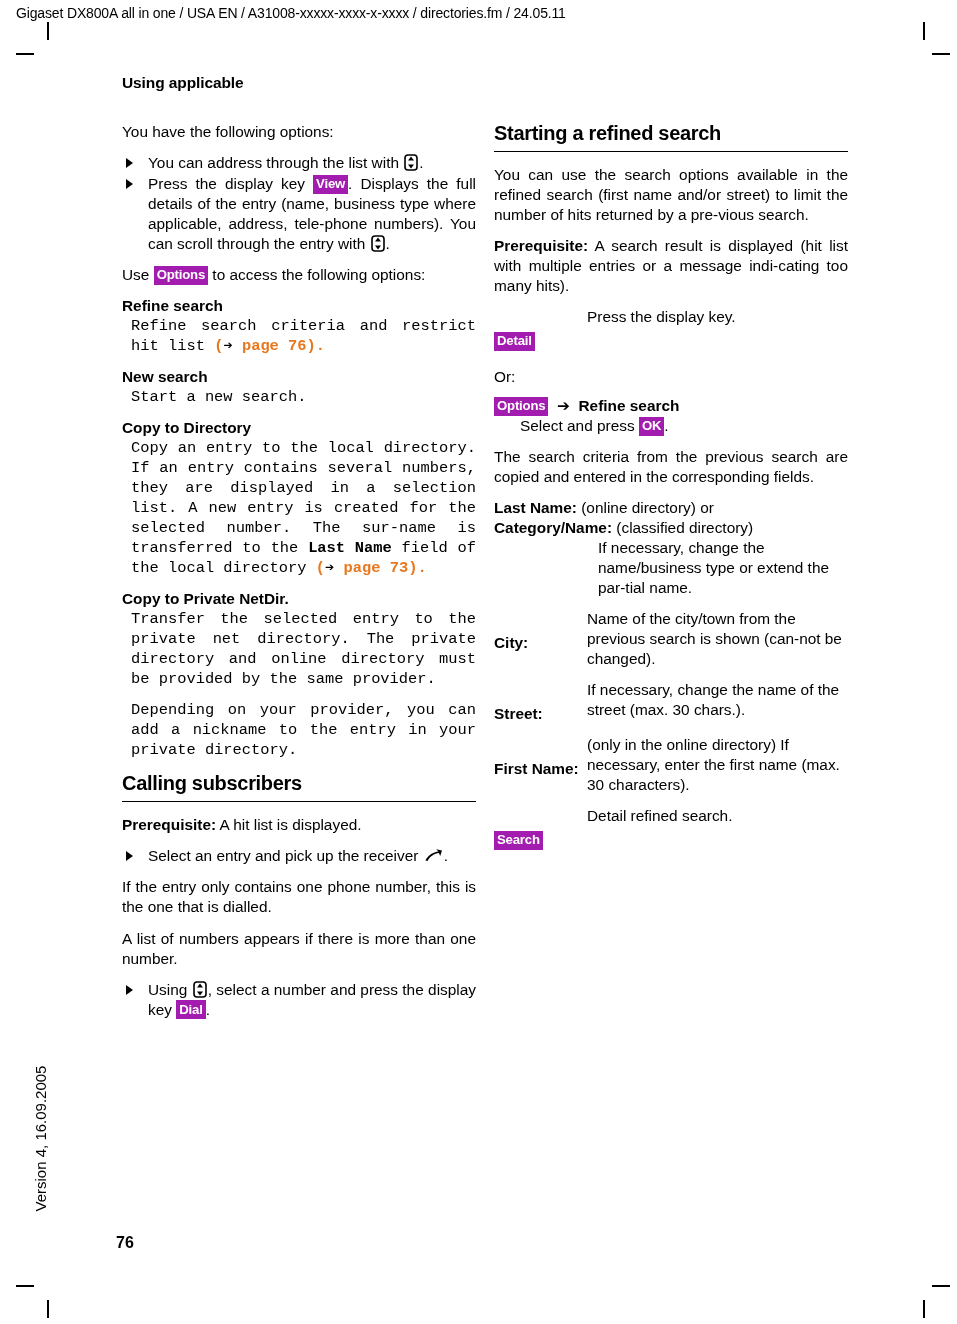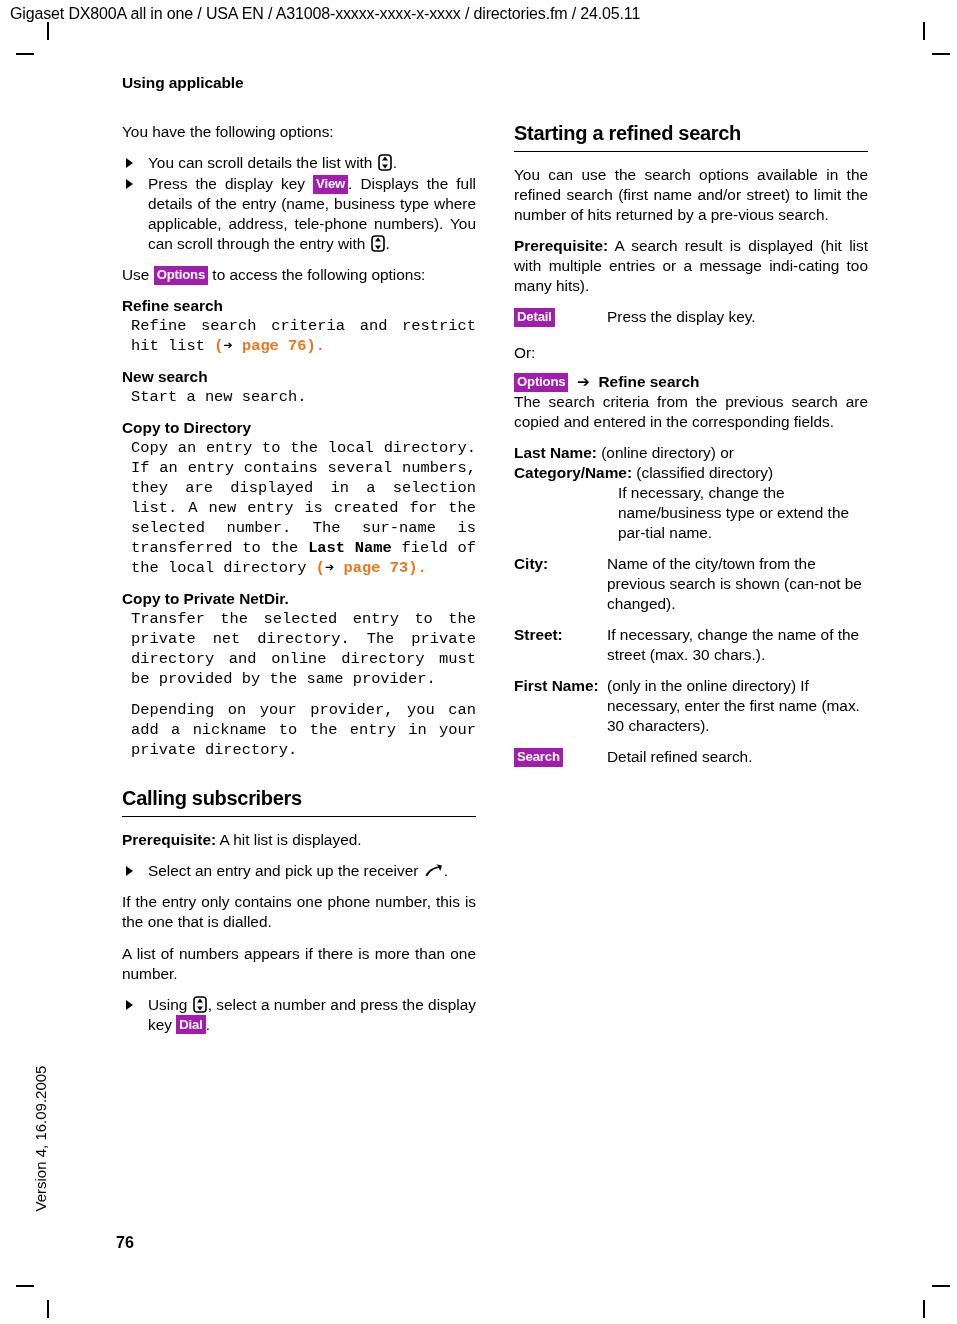--- a/index.html
+++ b/index.html
@@ -12,23 +12,23 @@
     height: 1324px;
     position: relative;
     font-family: "Liberation Sans", sans-serif;
     color: #000000;
     overflow: hidden;
   }
 
   
   .run-head {
     position: absolute;
-    left: 10px;
+    left: 16px;
     top: 5px;
-    font-size: 16px;
+    font-size: 14px;
     letter-spacing: -0.15px;
     white-space: nowrap;
   }
 
   
   .crop {
     position: absolute;
     background: #000;
   }
   .crop.v { width: 1.6px; height: 18px; }
@@ -64,21 +64,21 @@
     width: 746px;
   }
   .chapter-title {
     font-size: 15.5px;
     font-weight: bold;
     margin: 0 0 30px 0;
     letter-spacing: -0.1px;
   }
   .cols {
     display: flex;
-    gap: 38px;
+    gap: 18px;
     align-items: flex-start;
   }
   .col {
     width: 354px;
   }
   .col.right { padding-top: 0; }
 
   p {
     margin: 0 0 11px 0;
     font-size: 15.4px;
@@ -195,20 +195,21 @@
     line-height: 1.30;
     margin-bottom: 11px;
     align-items: flex-start;
   }
   .defrow .term {
     font-weight: bold;
     flex: 0 0 auto;
     width: 93px;
     padding-right: 0;
     box-sizing: border-box;
+    margin-top: 24px;
   }
   .defrow .term.keycell { font-weight: normal; }
   .defrow .desc { flex: 1 1 auto; }
   .defrow .desc.hang { text-align: left; }
 
   .or-line { font-size: 15.4px; margin: 16px 0 9px 0; }
 
   .spanrow { font-size: 15.4px; line-height: 1.30; margin-bottom: 0; }
   .spanrow b { font-weight: bold; }
   .hang-desc {
@@ -246,21 +247,21 @@
   <div class="chapter-title">Using applicable</div>
 
   <div class="cols">
 
     <div class="col left">
 
       <p class="nojust">You have the following options:</p>
 
       <ul class="bul">
         <li>
-          <span>You can scroll details the list with </span><span class="ctrlkey"><svg width="14" height="17" viewBox="0 0 14 17">
+          <span>You can address through the list with </span><span class="ctrlkey"><svg width="14" height="17" viewBox="0 0 14 17">
                 <rect x="1" y="1" width="12" height="15" rx="3" ry="3" fill="none" stroke="#000" stroke-width="1.6"></rect>
                 <polygon points="7,2.6 10,6.4 4,6.4" fill="#000"></polygon>
                 <polygon points="7,14.4 10,10.6 4,10.6" fill="#000"></polygon>
               </svg></span><span>.</span>
         </li>
         <li>
           <span>Press the display key </span><span class="key">View</span><span>. Displays the full details of the entry (name, business type where applicable, address, tele-phone numbers). You can scroll through the entry with </span><span class="ctrlkey"><svg width="14" height="17" viewBox="0 0 14 17">
                 <rect x="1" y="1" width="12" height="15" rx="3" ry="3" fill="none" stroke="#000" stroke-width="1.6"></rect>
                 <polygon points="7,2.6 10,6.4 4,6.4" fill="#000"></polygon>
                 <polygon points="7,14.4 10,10.6 4,10.6" fill="#000"></polygon>
@@ -284,21 +285,21 @@
         <h3>Copy to Directory</h3>
         <p class="indent"><span>Copy an entry to the local directory. If an entry contains several numbers, they are displayed in a selection list. A new entry is created for the selected number. The sur-name is transferred to the </span><b>Last Name</b><span> field of the local directory </span><span class="xref"><span>(</span><span class="arr">➔</span> <span>page 73</span><span>).</span></span></p>
       </div>
 
       <div class="opt-block">
         <h3>Copy to Private NetDir.</h3>
         <p class="indent">Transfer the selected entry to the private net directory. The private directory and online directory must be provided by the same provider.</p>
         <p class="indent" style="margin-top:11px;">Depending on your provider, you can add a nickname to the entry in your private directory.</p>
       </div>
 
-      <h2 class="ruled" style="margin-top:27px;">Calling subscribers</h2>
+      <h2 class="ruled" style="margin-top:12px;">Calling subscribers</h2>
 
       <p class="nojust"><b>Prerequisite:</b><span> A hit list is displayed.</span></p>
 
       <ul class="bul">
         <li><span>Select an entry and pick up the receiver </span><span class="recv"><svg width="19" height="15" viewBox="0 0 19 15">
                 <path d="M1.5 12.5 C4 7.5, 9 4.2, 14.5 3.6 L12.2 1.2 L18 2.6 L16.2 8 L14.9 5 C10.3 5.6, 6 8.2, 3.6 13 Z" fill="#000"></path>
               </svg></span><span>.</span></li>
       </ul>
 
       <p>If the entry only contains one phone number, this is the one that is dialled.</p>
@@ -325,20 +326,21 @@
       <div class="defrow">
         <div class="term keycell"><span class="key">Detail</span></div>
         <div class="desc">Press the display key.</div>
       </div>
 
       <p class="or-line">Or:</p>
 
       <div class="spanrow">
         <span class="key">Options</span>&nbsp;&nbsp;<span>➔</span>&nbsp;&nbsp;<b>Refine search</b>
       </div>
+      <p class="sub-ind" style="margin-bottom:11px;"><span>Select and press </span><span class="key">OK</span><span>.</span></p>
 
       <p>The search criteria from the previous search are copied and entered in the corresponding fields.</p>
 
       <div class="spanrow"><b>Last Name:</b><span> (online directory) or</span></div>
       <div class="spanrow"><b>Category/Name:</b><span> (classified directory)</span></div>
       <div class="hang-desc">If necessary, change the name/business type or extend the par-tial name.</div>
 
       <div class="defrow">
         <div class="term">City:</div>
         <div class="desc">Name of the city/town from the previous search is shown (can-not be changed).</div>

